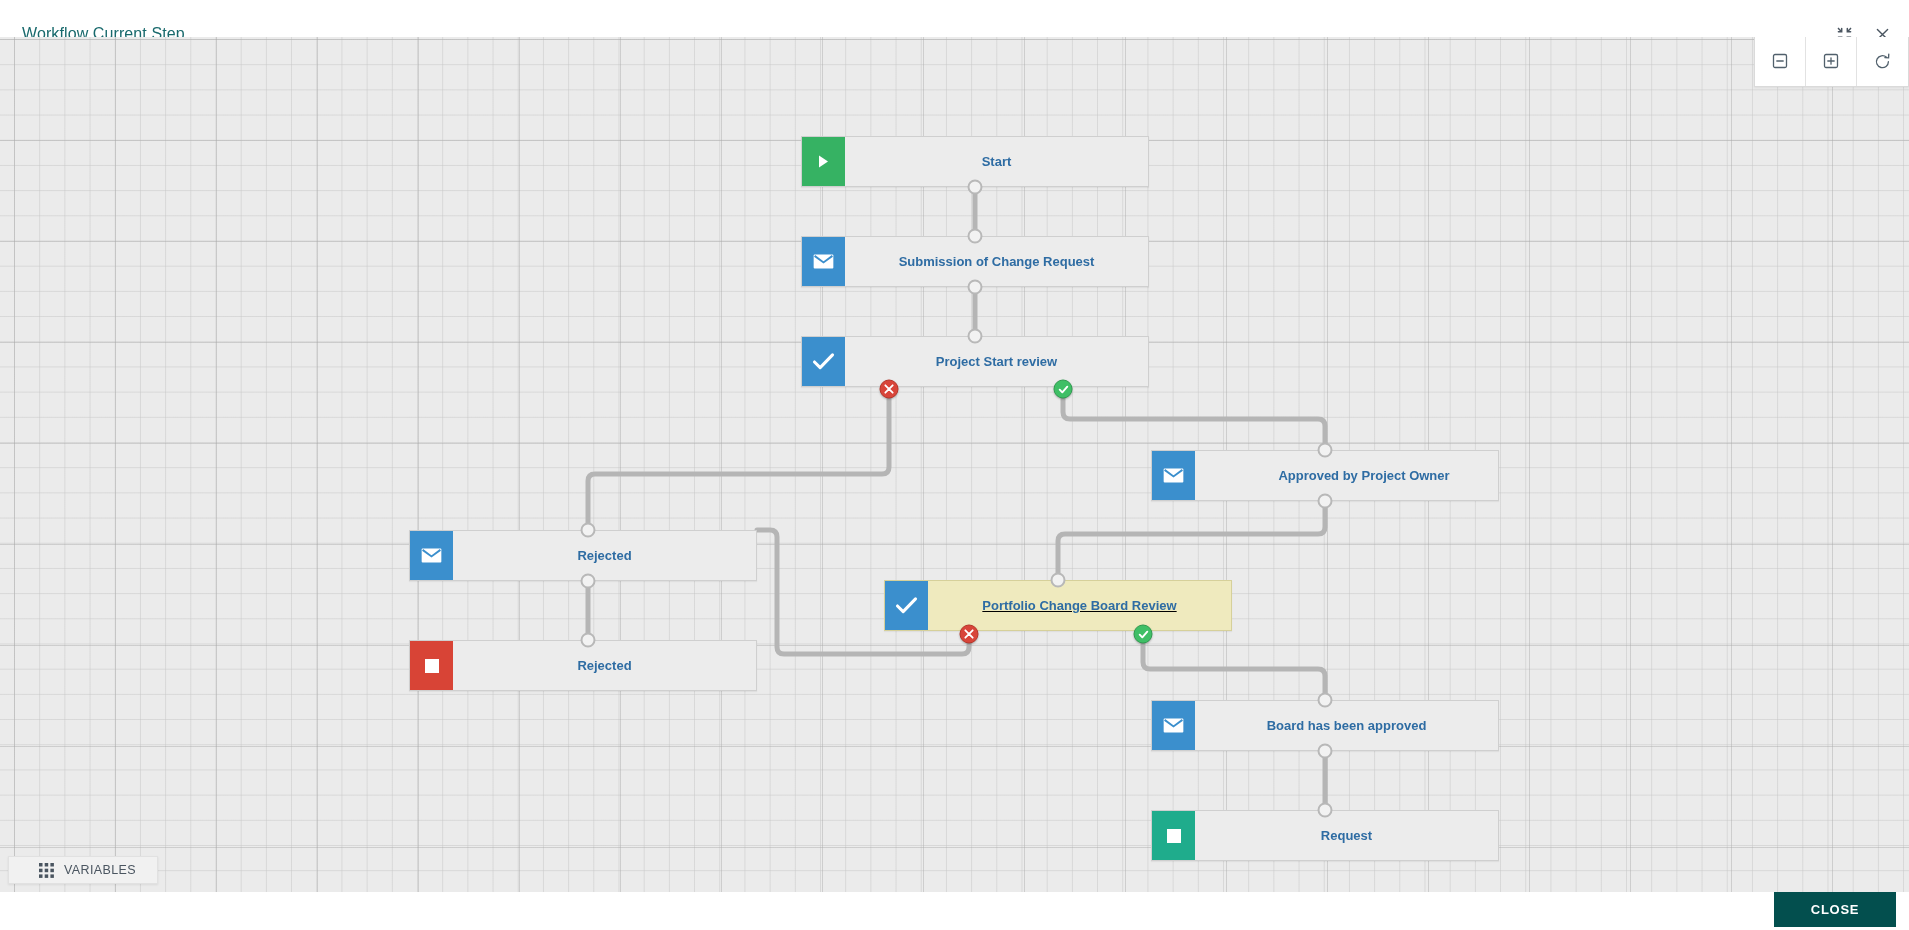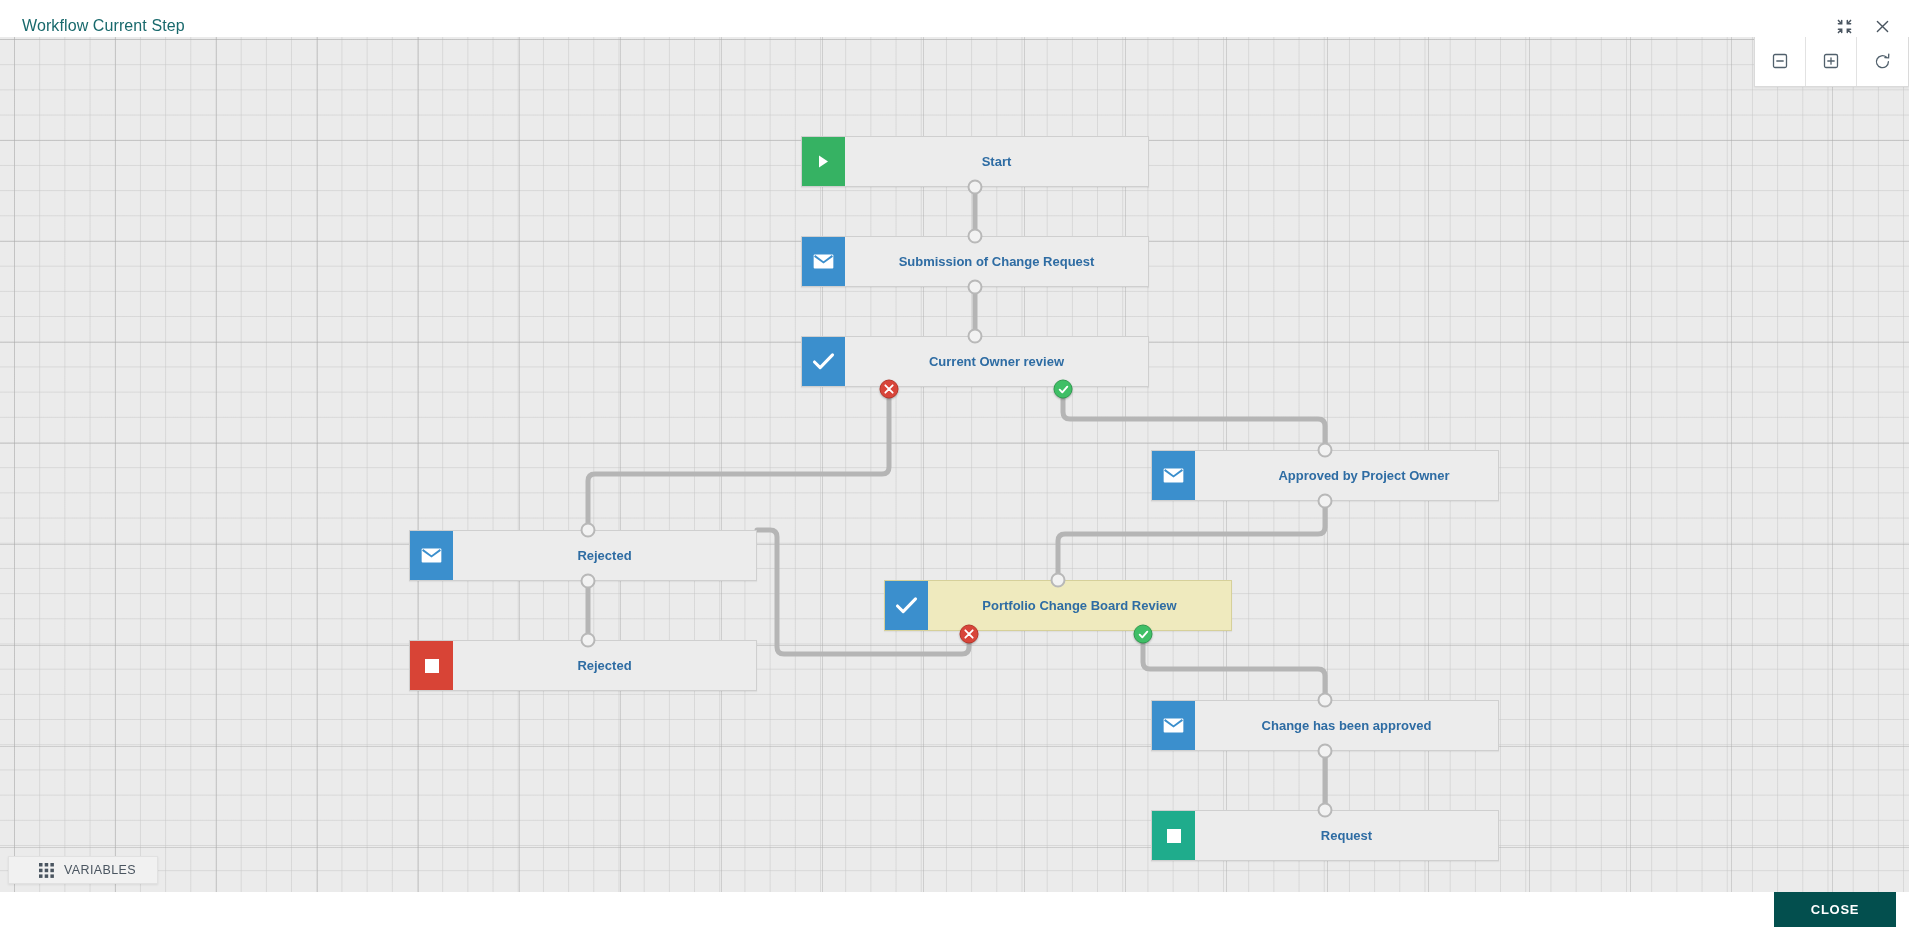--- a/index.html
+++ b/index.html
@@ -7,21 +7,21 @@
     width: 1909px; height: 930px;
     overflow: hidden;
     font-family: "Liberation Sans", sans-serif;
     background: #ffffff;
   }
 
   
   #app { position: relative; width: 1909px; height: 930px; background:#fff; }
 
   #titlebar {
-    position: absolute; left:0; top:8px; width:1909px; height:37px;
+    position: absolute; left:0; top:16px; width:1909px; height:37px;
     background:#ffffff;
     border-bottom: 1px solid #dcdcdc;
     display:flex; align-items:center;
   }
   #title-text {
     margin-left: 22px;
     font-size: 16px;
     color:#18696c;
     letter-spacing:.1px;
   }
@@ -78,20 +78,21 @@
     position:absolute; z-index:5;
     height:51px;
     display:flex; align-items:stretch;
     background:#ececec;
     border:1px solid #cfcfcf;
     box-shadow: 0 1px 1px rgba(0,0,0,.05);
   }
   .node.current {
     background:#efeabe;
     border-color:#d6d09a;
+    text-decoration:underline;
   }
   .node-icon {
     width:43px; min-width:43px;
     display:flex; align-items:center; justify-content:center;
     color:#ffffff;
   }
   .node-icon.blue  { background:#3b8fcd; }
   .node-icon.green { background:#36b263; }
   .node-icon.teal  { background:#1fac8c; }
   .node-icon.red   { background:#d84436; }
@@ -263,21 +264,21 @@
         </div>
         <div class="node-label">Submission of Change Request</div>
       </div>
 
       <div class="node" style="left:801px; top:299px; width:348px;">
         <div class="node-icon blue">
           <svg width="23" height="19" viewBox="0 0 24 20" fill="none" stroke="#fff" stroke-width="3.2" stroke-linecap="round" stroke-linejoin="round">
               <path d="M2.5 10.5 L8.5 16.5 L21.5 3"></path>
             </svg>
         </div>
-        <div class="node-label">Current Owner review</div>
+        <div class="node-label">Project Start review</div>
       </div>
 
       <div class="node" style="left:1151px; top:413px; width:348px;gap:35px;">
         <div class="node-icon blue">
           <svg width="21" height="15" viewBox="0 0 22 16">
               <rect x="0.5" y="0.5" width="21" height="15" rx="1" fill="#fff"></rect>
               <path d="M1.5 2 L11 9 L20.5 2" fill="none" stroke="#3b8fcd" stroke-width="2"></path>
             </svg>
         </div>
         <div class="node-label">Approved by Project Owner</div>
@@ -311,21 +312,21 @@
         <div class="node-label">Rejected</div>
       </div>
 
       <div class="node" style="left:1151px; top:663px; width:348px;">
         <div class="node-icon blue">
           <svg width="21" height="15" viewBox="0 0 22 16">
               <rect x="0.5" y="0.5" width="21" height="15" rx="1" fill="#fff"></rect>
               <path d="M1.5 2 L11 9 L20.5 2" fill="none" stroke="#3b8fcd" stroke-width="2"></path>
             </svg>
         </div>
-        <div class="node-label">Change has been approved</div>
+        <div class="node-label">Board has been approved</div>
       </div>
 
       <div class="node" style="left:1151px; top:773px; width:348px;">
         <div class="node-icon teal">
           <svg width="14" height="14" viewBox="0 0 14 14">
               <rect x="0" y="0" width="14" height="14" fill="#fff"></rect>
             </svg>
         </div>
         <div class="node-label">Request</div>
       </div>

